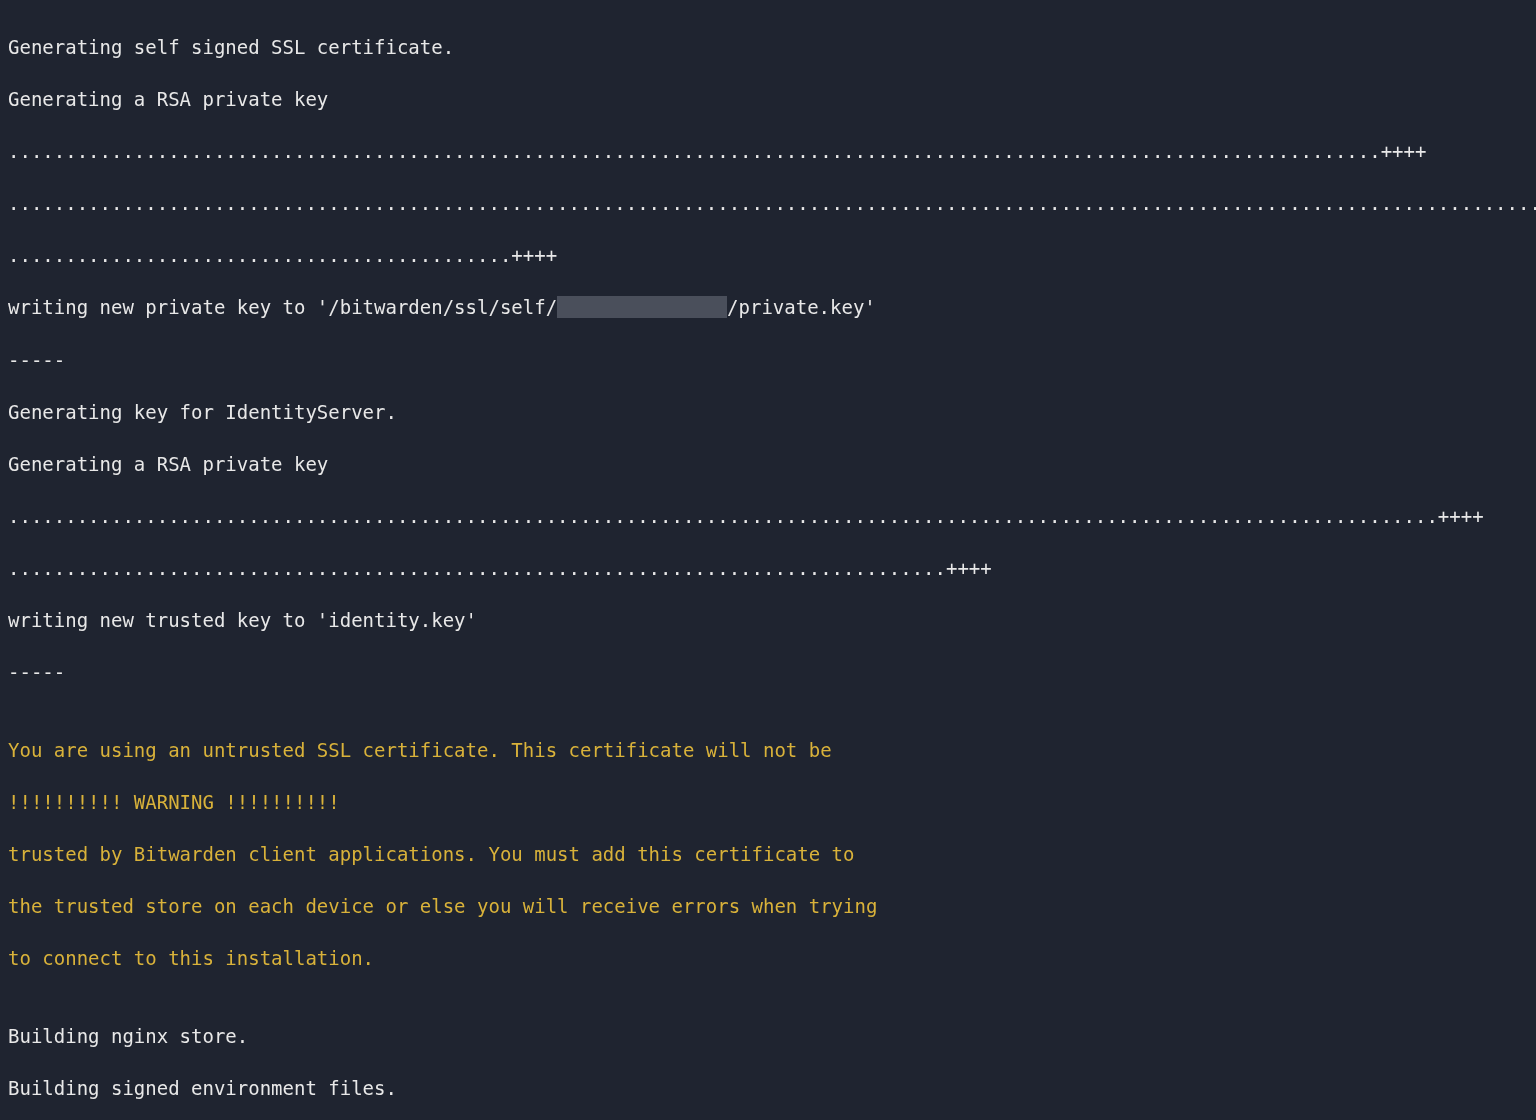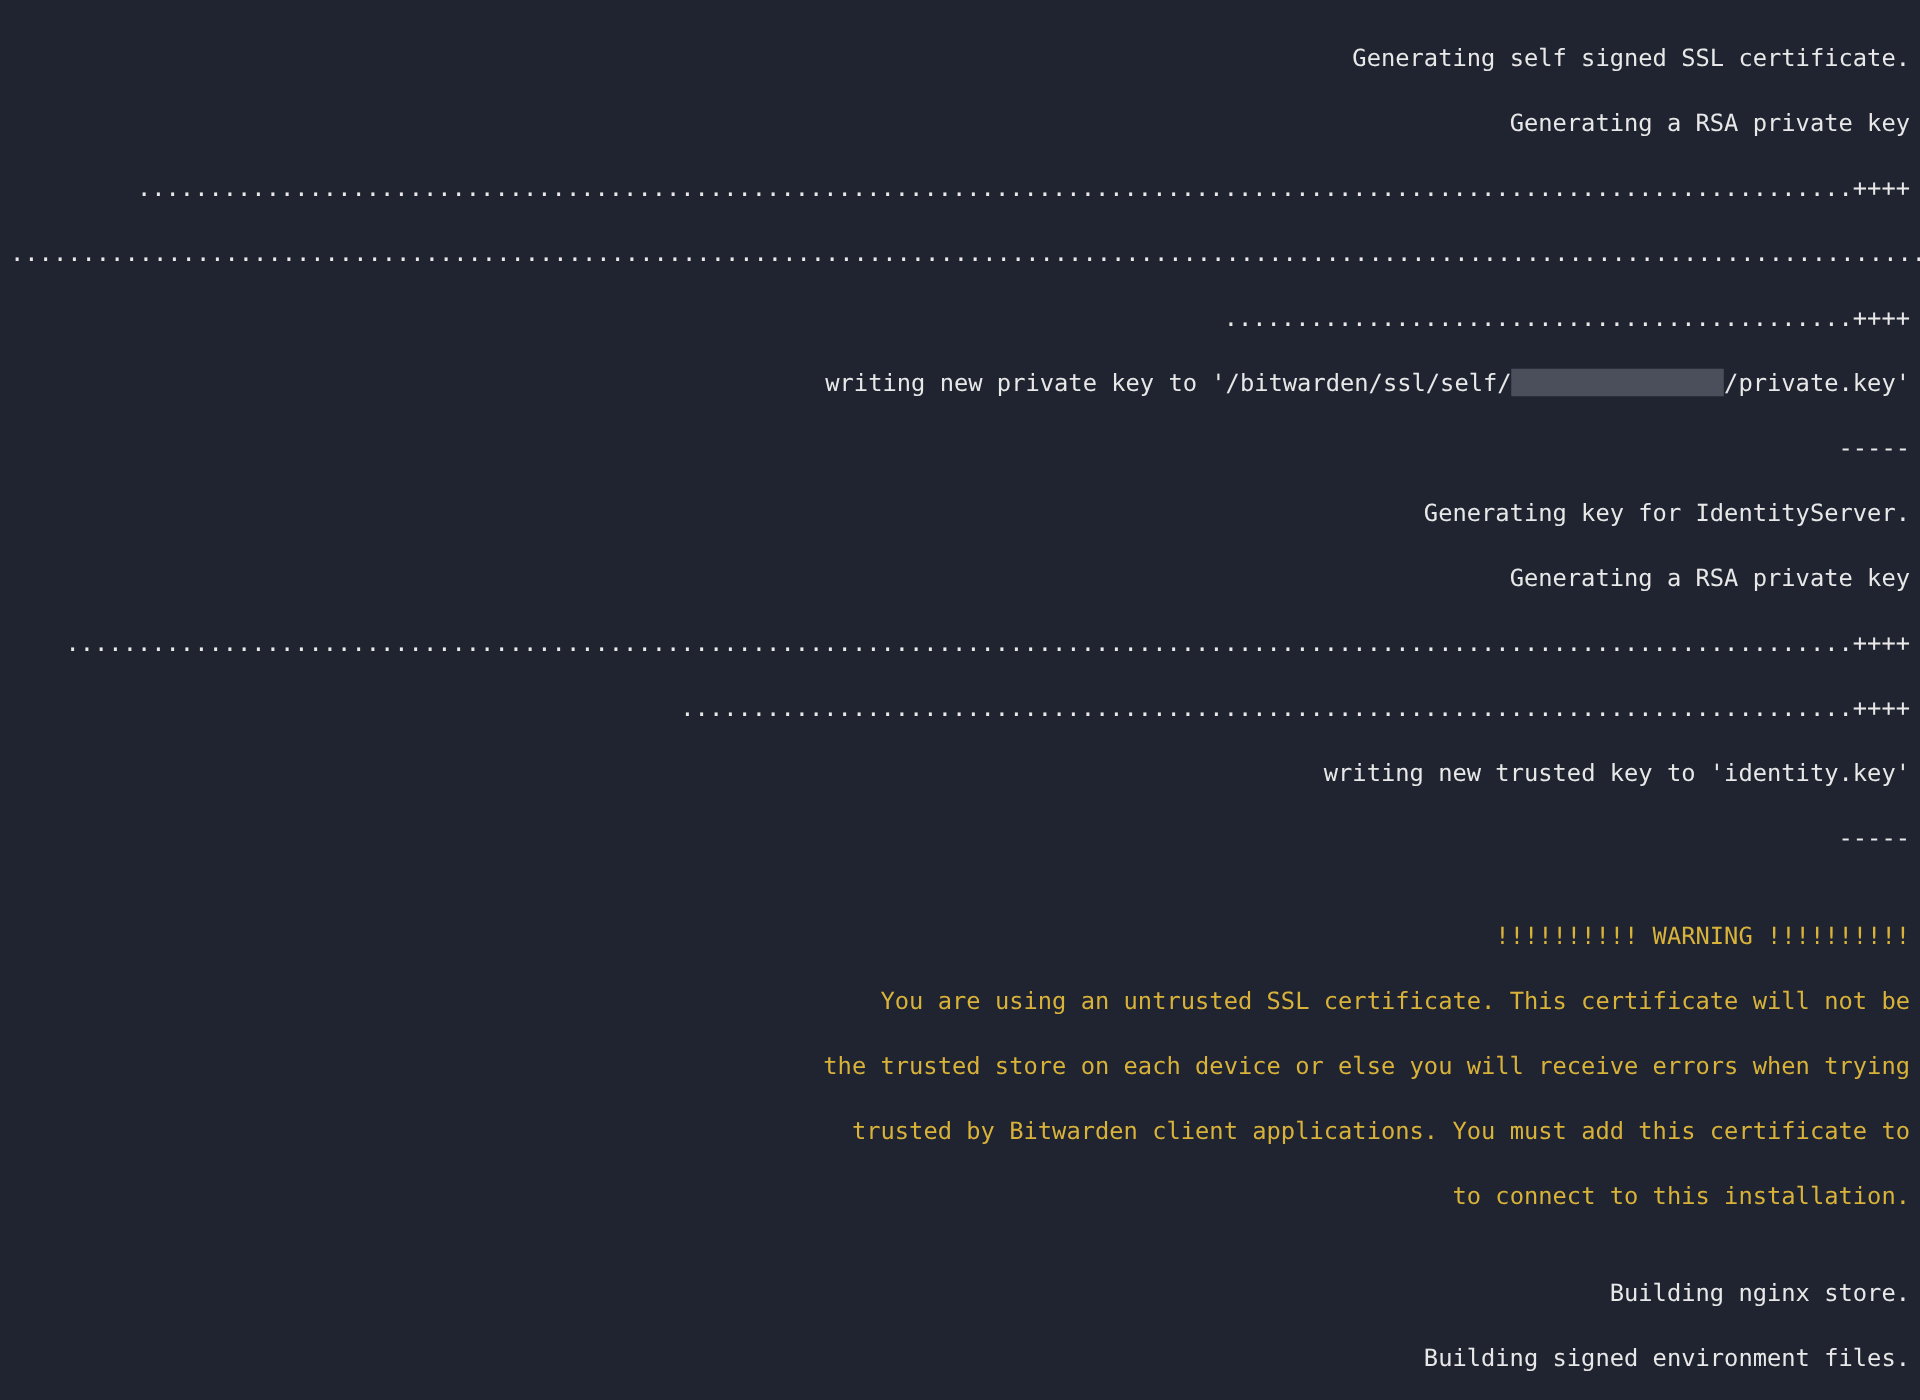--- a/index.html
+++ b/index.html
@@ -13,21 +13,20 @@
     font-size: 19px;
     line-height: 26px;
     overflow: hidden;
   }
   .terminal {
     padding: 8px 8px;
     white-space: pre;
   }
   .line {
     white-space: pre;
-    text-align: right;
   }
   .warn {
     color: #d9b23a;
   }
   .redact {
     display: inline-block;
     width: 170px;
     height: 22px;
     background: #4a4f5b;
     vertical-align: middle;
@@ -45,24 +44,24 @@
 <div class="line">............................................++++</div>
 <div class="line"><span>writing new private key to '/bitwarden/ssl/self/</span><span class="redact"></span><span>/private.key'</span></div>
 <div class="line">-----</div>
 <div class="line">Generating key for IdentityServer.</div>
 <div class="line">Generating a RSA private key</div>
 <div class="line">.............................................................................................................................++++</div>
 <div class="line">..................................................................................++++</div>
 <div class="line">writing new trusted key to 'identity.key'</div>
 <div class="line">-----</div>
 <div class="line"></div>
+<div class="line warn">You are using an untrusted SSL certificate. This certificate will not be</div>
 <div class="line warn">!!!!!!!!!! WARNING !!!!!!!!!!</div>
-<div class="line warn">You are using an untrusted SSL certificate. This certificate will not be</div>
+<div class="line warn">trusted by Bitwarden client applications. You must add this certificate to</div>
 <div class="line warn">the trusted store on each device or else you will receive errors when trying</div>
-<div class="line warn">trusted by Bitwarden client applications. You must add this certificate to</div>
 <div class="line warn">to connect to this installation.</div>
 <div class="line"></div>
 <div class="line">Building nginx store.</div>
 <div class="line">Building signed environment files.</div>
 
 
 
 <div class="line"></div>
 
 <div class="line"></div>

